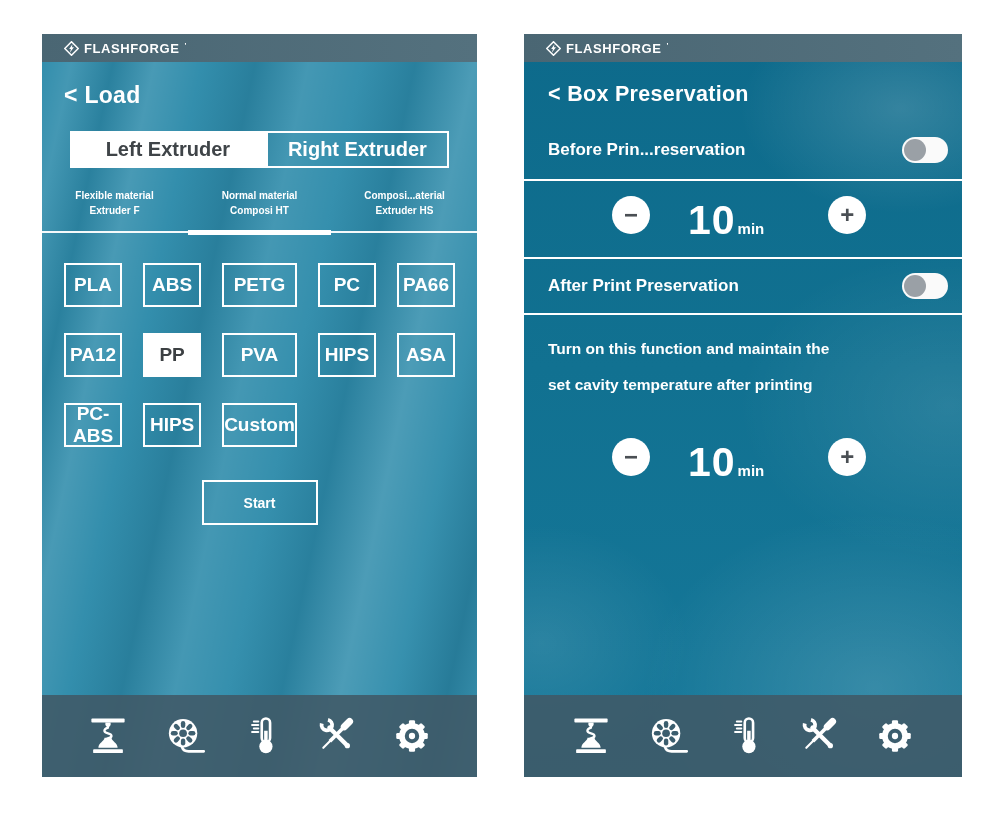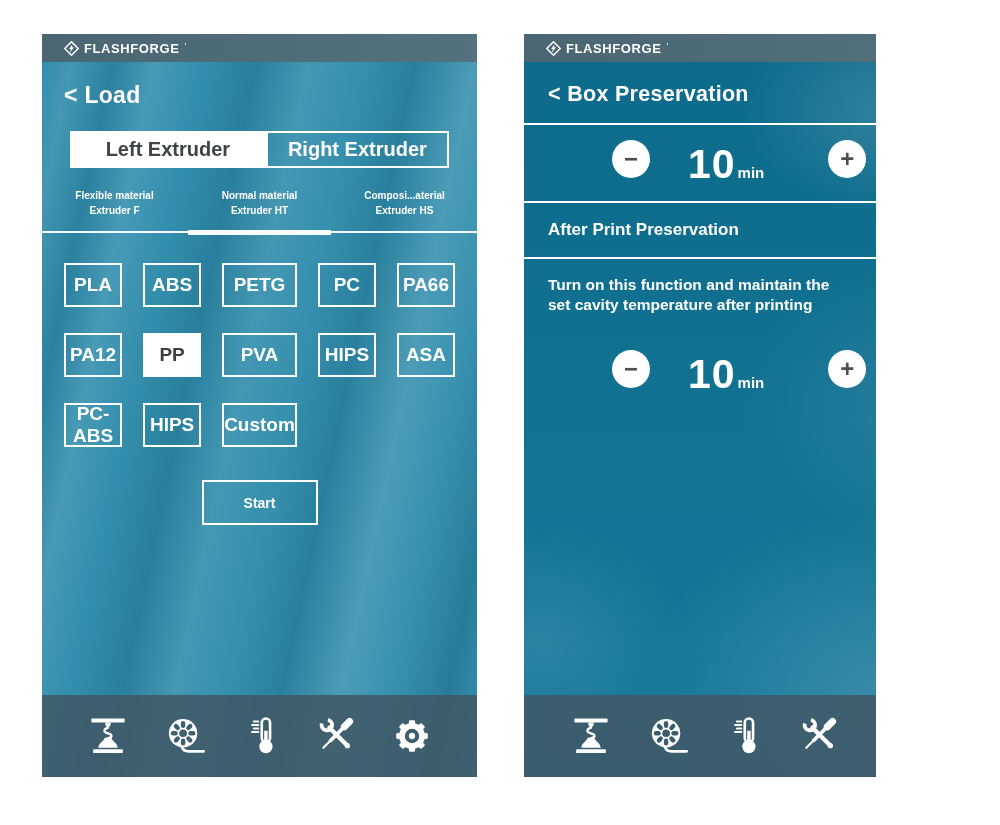--- a/index.html
+++ b/index.html
@@ -1,18 +1,18 @@
 <!DOCTYPE html>
 <html><head>
 <meta charset="utf-8">
 <style>
   * { margin:0; padding:0; box-sizing:border-box; }
   html,body { background:#fff; }
   body { font-family:"Liberation Sans","DejaVu Sans",sans-serif; font-weight:700; }
-  .stage { position:relative; width:876px; height:825px; background:#fff; overflow:hidden; }
+  .stage { position:relative; width:1000px; height:825px; background:#fff; overflow:hidden; }
 
   .panel { position:absolute; top:34px; height:743px; overflow:hidden; color:#fff; }
   .panel-left  { left:42px;  width:435px;
     background:
       linear-gradient(102deg,
         rgba(255,255,255,0) 0%, rgba(255,255,255,.10) 6%, rgba(25,88,112,.22) 13%,
         rgba(255,255,255,.12) 20%, rgba(255,255,255,.02) 28%, rgba(22,84,108,.24) 37%,
         rgba(255,255,255,.10) 46%, rgba(255,255,255,.03) 55%, rgba(18,78,102,.20) 64%,
         rgba(255,255,255,.14) 74%, rgba(255,255,255,.04) 83%, rgba(14,70,94,.24) 92%,
         rgba(255,255,255,.06) 100%),
@@ -70,21 +70,21 @@
     position:relative; margin-right:-10px; cursor:pointer; flex:0 0 auto; }
   .knob { position:absolute; left:2px; top:2px; width:22px; height:22px; border-radius:50%;
     background:#9aa0a6; }
 
   .hr { margin:16px -24px 0 -24px; border-top:2px solid #fff; }
   .hr.h2 { margin-top:22px; }
   .hr.h3 { margin-top:14px; }
 
   .desc { margin-top:14px; margin-right:-18px; font-size:15px; line-height:25.5px;
     white-space:pre-line; }
-  .desc.second { margin-top:16px; font-size:15.5px; line-height:20px; }
+  .desc.second { margin-top:16px; font-size:15.5px; line-height:36px; }
 
   .stepper { margin-top:14px; display:flex; align-items:center; height:40px; }
   .stepper.second { margin-top:34px; }
   .step-btn { width:38px; height:38px; border-radius:50%; background:#fff; color:#4a4f54;
     display:flex; align-items:center; justify-content:center; font-size:24px;
     font-weight:700; cursor:pointer; flex:0 0 auto; }
   .step-btn.minus { margin-left:64px; }
   .step-btn.plus  { margin-left:64px; }
   .step-value { margin-left:38px; display:flex; align-items:baseline; min-width:74px; justify-content:center;margin-top:10px; }
   .step-num  { font-size:41px; letter-spacing:1px; }
@@ -189,21 +189,21 @@
         <div class="seg">Right Extruder</div>
       </div>
 
       <div class="mtabs">
         <div class="mtab">
           <div>Flexible material</div>
           <div>Extruder F</div>
         </div>
         <div class="mtab selected">
           <div>Normal material</div>
-          <div>Extruder HT</div>
+          <div>Composi HT</div>
         </div>
         <div class="mtab">
           <div>Composi...aterial</div>
           <div>Extruder HS</div>
         </div>
       </div>
 
       <div class="mat-grid">
         <button class="mat-btn">PLA</button>
         <button class="mat-btn">ABS</button>
@@ -258,20 +258,26 @@
         <svg width="15" height="15">
             <use href="#icon-logo"></use>
           </svg>
         <span class="brand-text">FLASHFORGE</span>
           <span class="brand-tm">'</span>
       </div>
     </div>
     <div class="content">
       <div class="page-title">&lt; Box Preservation</div>
 
+      <div class="toggle-row">
+        <span class="toggle-label">Before Prin...reservation</span>
+        <div class="toggle">
+          <div class="knob"></div>
+        </div>
+      </div>
 
       <div class="hr"></div>
 
 
       <div class="stepper">
         <div class="step-btn minus">−</div>
         <div class="step-value">
           <span class="step-num">10</span>
           <span class="step-unit">min</span>
         </div>

